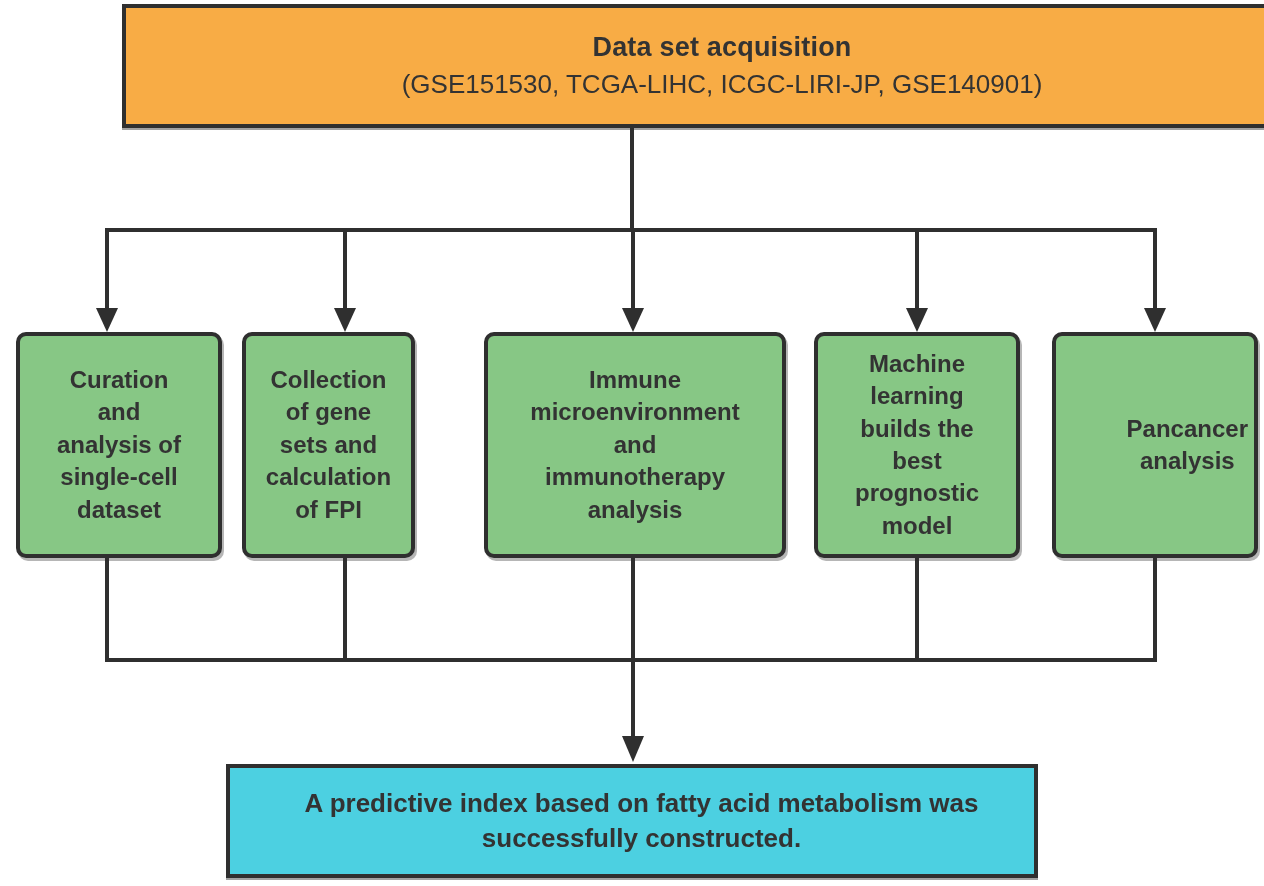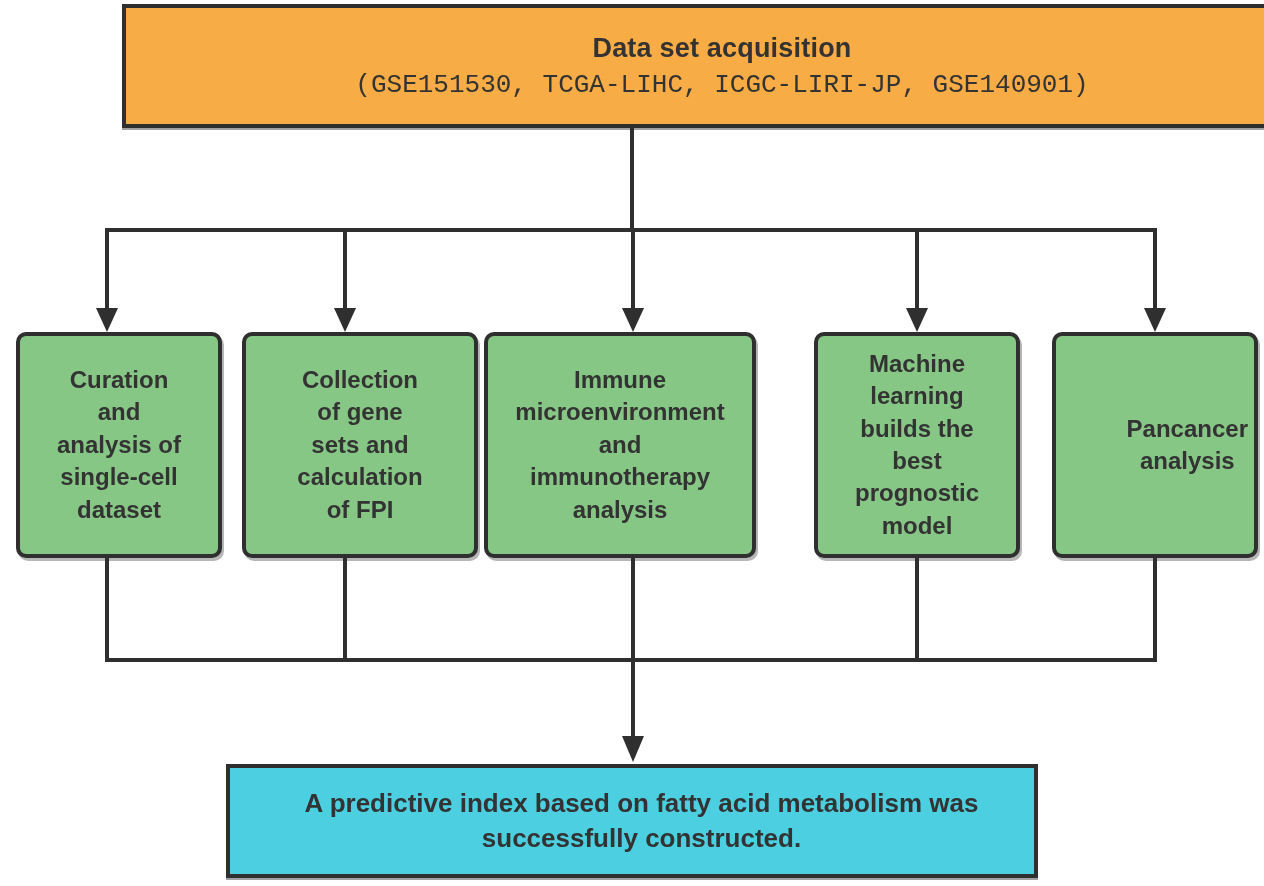--- a/index.html
+++ b/index.html
@@ -49,39 +49,38 @@
   }
   .node--top .node-title {
     font-size: 27px;
     font-weight: 700;
     letter-spacing: 0.2px;
   }
   .node--top .node-subtitle {
     font-size: 26px;
     font-weight: 400;
     margin-top: 6px;
-    font-family: Liberation Mono, monospace;
   }
   .node--branch {
     top: 332px;
     height: 226px;
     background: var(--branch-fill);
     border-radius: 10px;
     box-shadow: 2px 3px 0 rgba(47,47,47,0.35);
     padding: 6px;
   }
   .node--branch .node-label {
     font-size: 24px;
     font-weight: 700;
     line-height: 1.35;
     white-space: pre-line;
   }
   .branch-1 { left: 16px;    width: 206px; }
-  .branch-2 { left: 242px;  width: 236px; }
-  .branch-3 { left: 484px;  width: 272px; }
+  .branch-2 { left: 242px;  width: 173px; }
+  .branch-3 { left: 484px;  width: 302px; }
   .branch-4 { left: 814px;  width: 206px; }
   .branch-5 { left: 1052px; width: 206px; align-items: flex-end; }
   .node--conclusion {
     left: 226px; top: 764px;
     width: 812px; height: 114px;
     background: var(--conclusion-fill);
     box-shadow: 0 2px 0 rgba(47,47,47,0.45);
     padding-left: 19px;
   }
   .node--conclusion .node-label {

